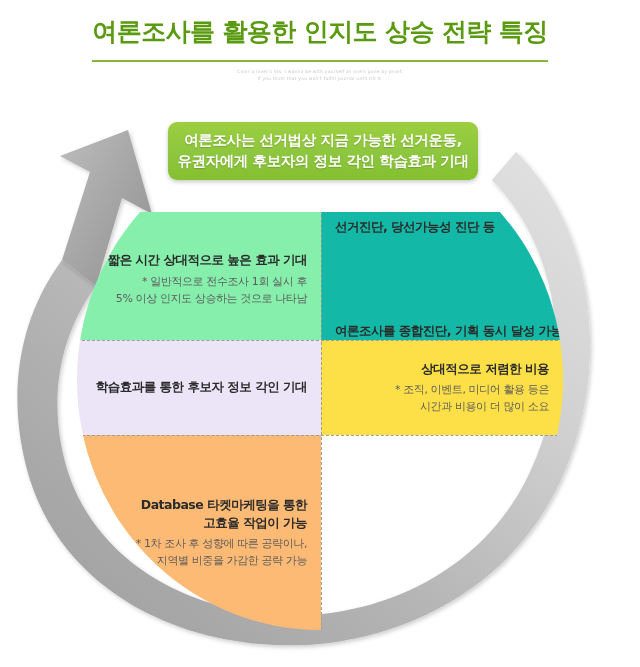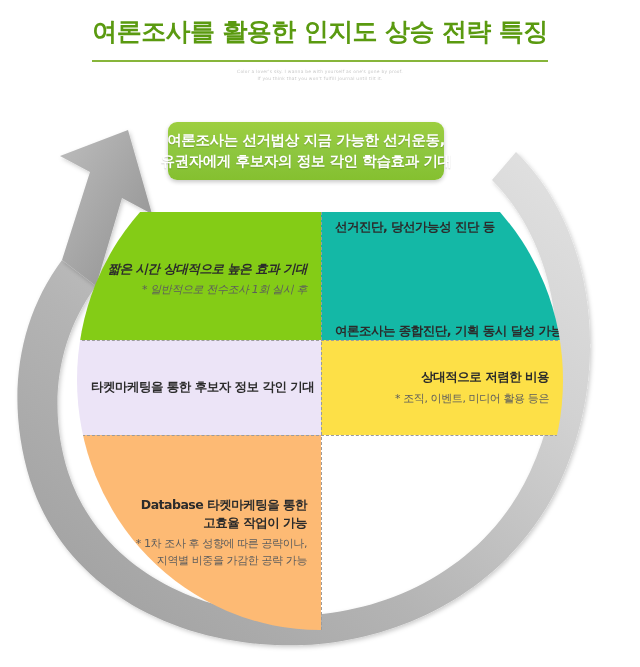--- a/index.html
+++ b/index.html
@@ -67,21 +67,21 @@
     height: 545px;
     pointer-events: none;
   }
   .arrow-layer svg { display: block; }
 
   
   .banner {
     position: absolute;
     left: 168px;
     top: 122px;
-    width: 276px;
+    width: 310px;
     height: 58px;
     background: linear-gradient(180deg, #9dce3f 0%, #8dc63f 55%, #85c02f 100%);
     border-radius: 9px;
     box-shadow: 0 2px 4px rgba(0,0,0,0.22);
     display: flex;
     flex-direction: column;
     align-items: center;
     justify-content: center;
     text-align: center;
     z-index: 6;
@@ -118,21 +118,21 @@
   .cell {
     position: relative;
     padding: 0 14px;
     box-sizing: border-box;
     display: flex;
     flex-direction: column;
     justify-content: center;
   }
   .cell.pad-top-1 { padding-top: 6px; }
 
-  .c-blue   { background: #84cc16; font-style: italic; }
+  .c-blue   { background: #86efac; }
   .c-cream  { background: #14b8a6; justify-content: space-between; }
   .c-lav    { background: #ece4f7; }
   .c-green  { background: #e0eed8; }
   .c-beige  { background: #fde047; }
   .c-pink   { background: #fdba74; align-items: flex-end; }
 
   .cell-head {
     font-size: 12.5px;
     font-weight: bold;
     color: #2b2b2b;
@@ -236,35 +236,37 @@
     <div class="banner-line">여론조사는 선거법상 지금 가능한 선거운동,</div>
     <div class="banner-line">유권자에게 후보자의 정보 각인 학습효과 기대</div>
   </div>
 
   <div class="cell-wrap">
     <div class="cell-grid">
 
       <div class="cell c-blue pad-top-1">
         <div class="cell-head align-r">짧은 시간 상대적으로 높은 효과 기대</div>
         <div class="cell-body align-r gap-3">* 일반적으로 전수조사 1회 실시 후</div>
+        <div class="cell-body align-r">5% 이상 인지도 상승하는 것으로 나타남</div>
       </div>
 
       <div class="cell c-cream pad-top-1">
         <div class="cell-head align-l">선거진단, 당선가능성 진단 등</div>
-        <div class="cell-head align-l">여론조사는 종합진단, 기획 동시 달성 가능</div>
+        <div class="cell-head align-l">여론조사를 종합진단, 기획 동시 달성 가능</div>
       </div>
 
       <div class="cell c-lav">
-        <div class="cell-head align-r">타켓마케팅을 통한 후보자 정보 각인 기대</div>
+        <div class="cell-head align-r">학습효과를 통한 후보자 정보 각인 기대</div>
       </div>
 
 
       <div class="cell c-beige">
         <div class="cell-head align-r">상대적으로 저렴한 비용</div>
         <div class="cell-body align-r gap-3">* 조직, 이벤트, 미디어 활용 등은</div>
+        <div class="cell-body align-r">시간과 비용이 더 많이 소요</div>
       </div>
 
       <div class="cell c-pink">
         <div class="cell-head align-l">Database 타켓마케팅을 통한</div>
         <div class="cell-head align-l">고효율 작업이 가능</div>
         <div class="cell-body align-l gap-3">* 1차 조사 후 성향에 따른 공략이나,</div>
         <div class="cell-body align-l" style="padding-left:9px">지역별 비중을 가감한 공략 가능</div>
       </div>
 
     </div>

